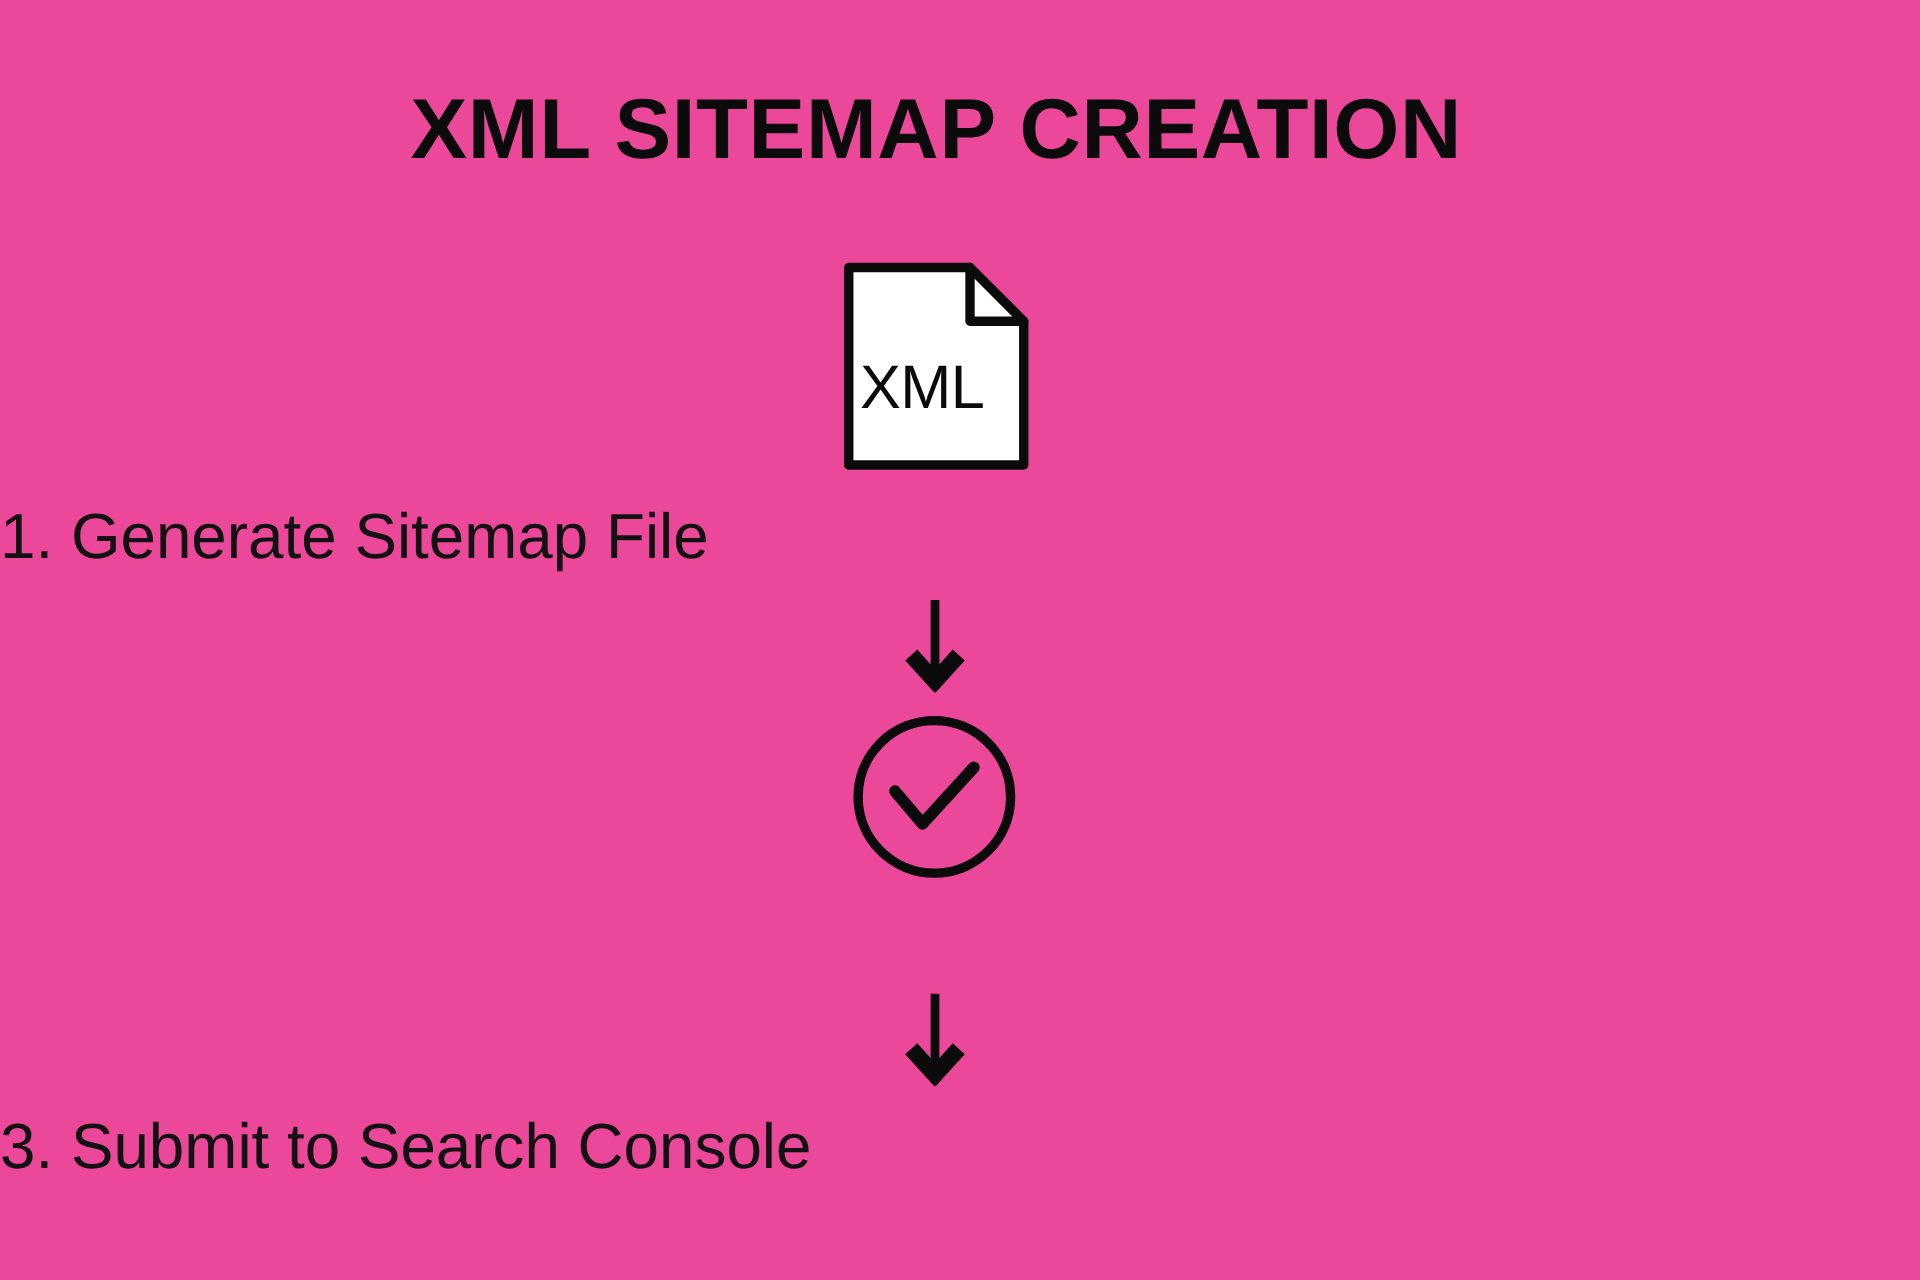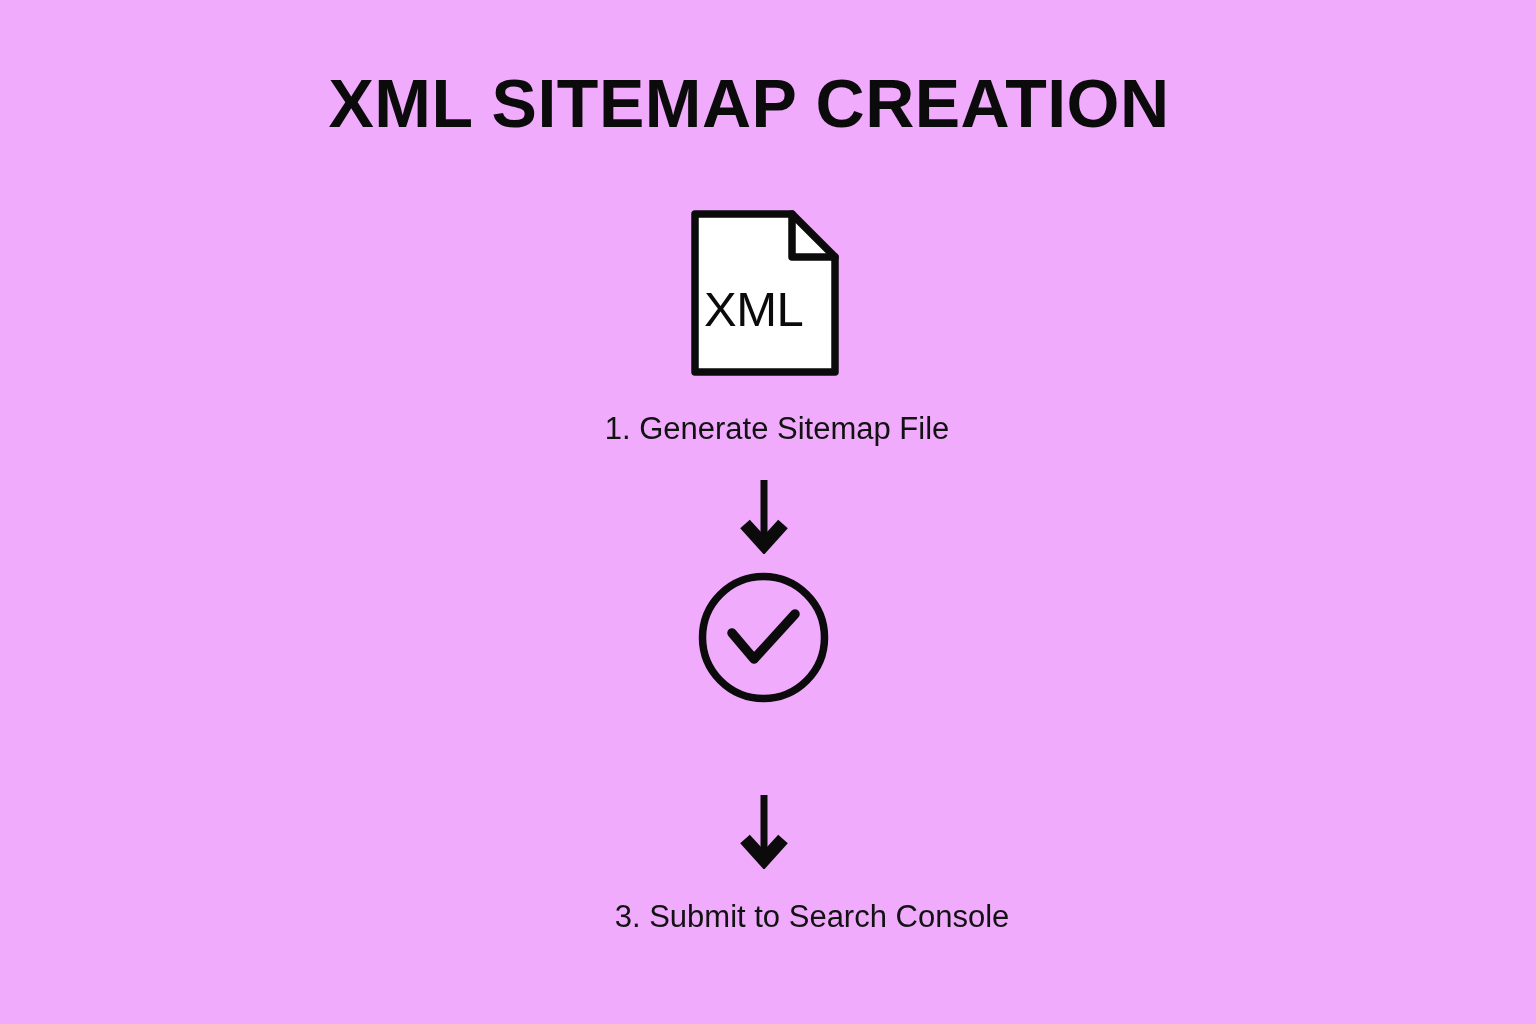--- a/index.html
+++ b/index.html
@@ -13,21 +13,21 @@
     font-family: "Liberation Sans", sans-serif;
     color: #0d0d0d;
     overflow: hidden;
     position: relative;
   }
 
   #infographic {
     position: relative;
     width: 1536px;
     height: 1024px;
-    background: #f0abfc;
+    background: #ec4899;
   }
 
   
   .title {
     position: absolute;
     left: 0;
     top: 62px;
     width: 1498px;
     text-align: center;
     font-family: "Liberation Sans", sans-serif;
@@ -35,42 +35,41 @@
     font-size: 68px;
     letter-spacing: 0.5px;
     line-height: 82px;
     color: #0b0b0b;
     white-space: nowrap;
   }
 
   
   .flow {
     position: absolute;
-    left: 16px;
+    left: 0;
     top: 0;
     width: 1498px;
     height: 1024px;
-    padding-left: 12px;
   }
 
   .step-label {
     position: absolute;
     width: 1498px;
-    text-align: center;
+    text-align: left;
     font-family: "Liberation Sans", sans-serif;
     font-weight: normal;
-    font-size: 31px;
+    font-size: 51px;
     line-height: 52px;
     color: #121212;
     white-space: nowrap;
   }
 
   .step-label.label-1 { top: 403px; }
   .step-label.label-2 { top: 716px; }
-  .step-label.label-3 { top: 891px; margin-left: 35px; }
+  .step-label.label-3 { top: 891px; }
 
   
   .icon-xml-wrap {
     position: absolute;
     left: 666px;
     top: 198px;
     width: 162px;
     height: 190px;
   }
   .icon-check-wrap {

